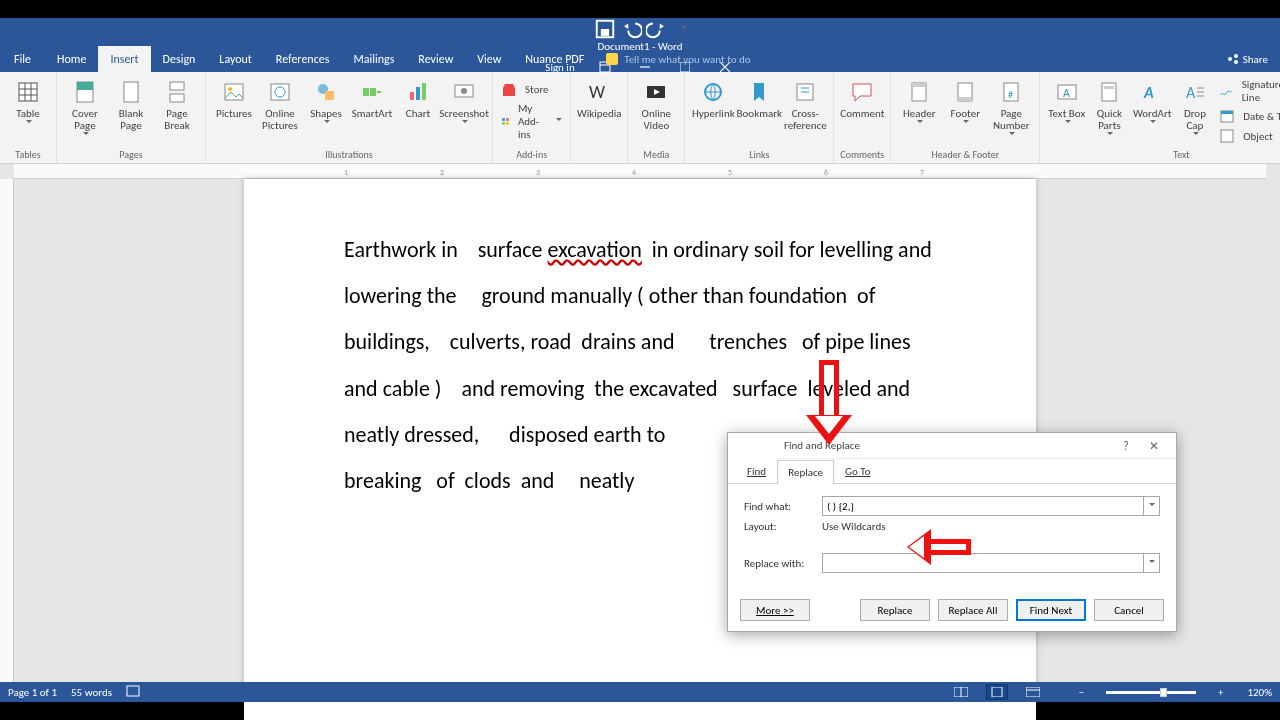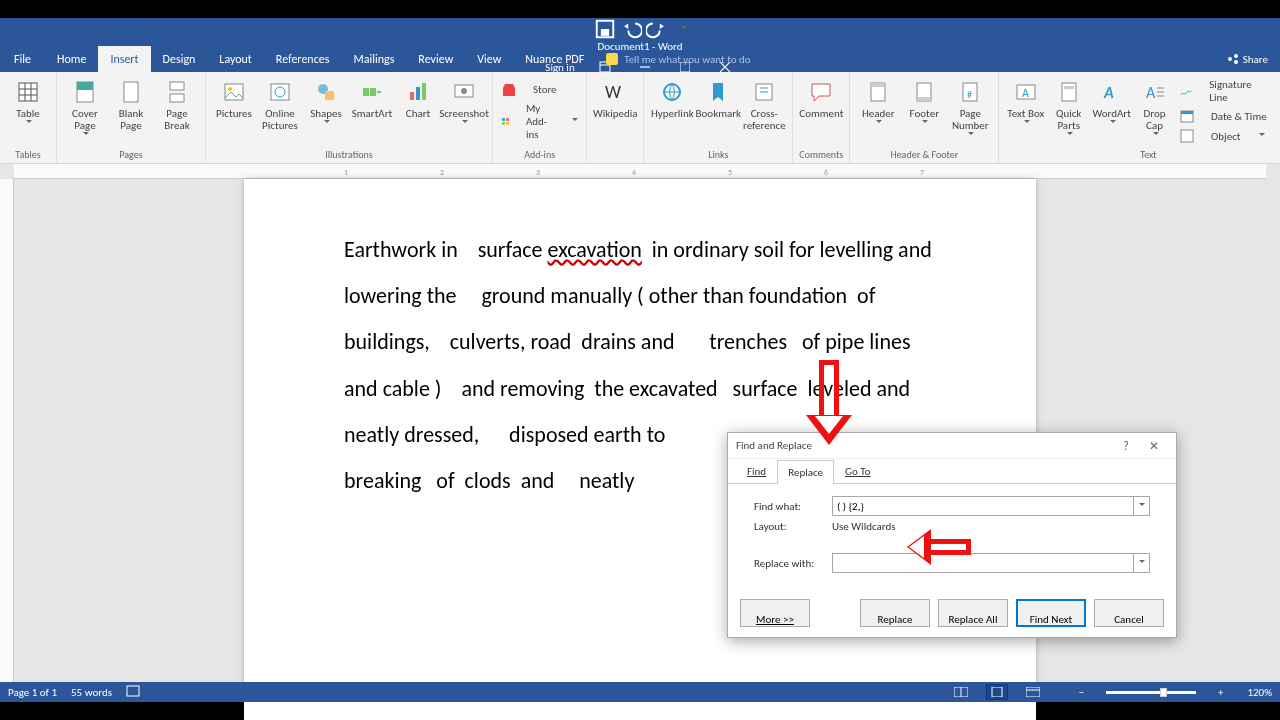--- a/index.html
+++ b/index.html
@@ -26,21 +26,21 @@
 
 
 .ribbon { height: 92px; background: #f3f3f3; border-bottom: 1px solid #d4d4d4; display:flex; align-items:stretch; font-size:11px; color:#444; }
 .rgroup { border-right: 1px solid #e1e1e1; padding: 4px 6px 2px; display:flex; flex-direction:column; }
 .rgroup-items { display:flex; gap:2px; flex:1; }
 .rgroup-label { text-align:center; font-size:10px; color:#666; margin-top:2px; }
 .btn-lg { width:44px; display:flex; flex-direction:column; align-items:center; justify-content:flex-start; padding-top:4px; cursor:pointer; text-align:center; line-height:1.1; }
 .btn-lg .ico { width:24px; height:24px; margin-bottom:4px; display:flex;align-items:center;justify-content:center; }
 .btn-lg .ico svg { width:24px; height:24px; }
 .btn-sm-col { display:flex; flex-direction:column; gap:2px; justify-content:center; }
-.btn-sm { display:flex; align-items:center; gap:16px; padding:1px 2px; cursor:pointer; font-size:11px; }
+.btn-sm { display:flex; align-items:center; gap:8px; padding:1px 2px; cursor:pointer; font-size:11px; }
 .btn-sm .ico { width:16px;height:16px; display:flex;align-items:center;justify-content:center; }
 .drop::after { content:""; border:3px solid transparent; border-top-color:#666; display:inline-block; margin-left:2px; vertical-align:middle; }
 
 
 .doc-area { position:absolute; top:146px; left:0; right:0; bottom:20px; background:#e6e6e6; }
 .ruler-h { height:15px; background:#fafafa; border-bottom:1px solid #ccc; margin:0 14px; position:relative; font-size:8px; color:#999; }
 .ruler-mark { position:absolute; top:3px; }
 .vruler { position:absolute; left:0; top:15px; bottom:0; width:14px; background:#fafafa; border-right:1px solid #ccc; }
 .page { position:absolute; left:244px; top:15px; width:792px; height:612px; background:#fff; box-shadow:0 0 6px rgba(0,0,0,.25); padding:48px 100px; }
 .page-text { font-family: Calibri, sans-serif; font-size:22px; line-height:2.1; color:#000; }
@@ -49,34 +49,34 @@
 
 .statusbar { position:absolute; bottom:0; left:0; right:0; height:20px; background:#2b579a; color:#fff; font-size:11px; display:flex; align-items:center; padding:9px 8px; gap:14px; }
 .statusbar .spacer { flex:1; }
 .view-btn { width:22px; height:16px; display:flex;align-items:center;justify-content:center; cursor:pointer; border:1px solid transparent; }
 .view-btn.active { background:#19478a; border-color:#0d3a77; }
 .zoom-slider { width:90px; height:3px; background:#fff; position:relative; margin:0 8px; }
 .zoom-thumb { position:absolute; top:-3px; left:60%; width:7px; height:9px; background:#fff; border:1px solid #ccc; }
 
 
 .dialog { position:absolute; left:727px; top:432px; width:450px; background:#fff; border:1px solid #aaa; box-shadow:0 3px 14px rgba(0,0,0,.35); font-size:11px; color:#333; }
-.dlg-title { height:26px; background:#fff; border-bottom:1px solid #eee; display:flex; align-items:center; padding:0 8px; color:#444; }
+.dlg-title { height:26px; background:#fff; border-bottom:1px solid #eee; display:flex; align-items:center; padding:0 8px; color:#444;margin-left:48px; }
 .dlg-title .spacer{flex:1;}
 .dlg-help, .dlg-close { width:28px; text-align:center; cursor:pointer; color:#666; font-size:12px; }
 .dlg-tabs { display:flex; border-bottom:1px solid #ccc; padding:0 8px; }
 .dlg-tab { padding:5px 10px; cursor:pointer; border:1px solid transparent; border-bottom:none; text-decoration:underline; color:#333; }
 .dlg-tab.active { border-color:#ccc; background:#fff; position:relative; top:1px; text-decoration:none; }
 .dlg-body { padding:8px 12px 12px; }
-.dlg-row { display:flex; align-items:center; margin:4px 14px; }
+.dlg-row { display:flex; align-items:center; margin:4px 4px; }
 .dlg-row label { width:78px; }
 .dlg-input { flex:1; height:20px; border:1px solid #a6a6a6; padding:1px 4px; font-size:11px; }
 .dlg-combo { width:16px; height:20px; border:1px solid #a6a6a6; border-left:none; display:flex;align-items:center;justify-content:center; cursor:pointer; }
 .dlg-combo::after{content:"";border:3px solid transparent;border-top-color:#666;}
 .dlg-buttons { display:flex; gap:8px; padding:10px 12px; justify-content:flex-end; border-top:none; }
-.dlg-btn { min-width:70px; height:22px; border:1px solid #adadad; background:#f0f0f0; cursor:pointer; font-size:11px; padding:13px 8px; }
+.dlg-btn { min-width:70px; height:22px; border:1px solid #adadad; background:#f0f0f0; cursor:pointer; font-size:11px; padding:4px 8px; }
 .dlg-btn.primary { border-color:#0078d7; box-shadow:0 0 0 1px #0078d7 inset; }
 .dlg-more { text-decoration:underline; }
 
 
 .arrow-down { position:absolute; left:808px; top:360px; width:42px; height:90px; }
 .arrow-down .shaft { position:absolute; left:11px; top:0; width:20px; height:60px; border:5px solid #e11; }
 .arrow-down .head { position:absolute; left:-2px; top:55px; width:0;height:0; border:23px solid transparent; border-top:30px solid #e11; }
 .arrow-down .head-in { position:absolute; left:7px; top:56px; width:0;height:0; border:14px solid transparent; border-top:18px solid #fff; }
 
 .arrow-left { position:absolute; left:889px; top:533px; width:82px; height:28px; }
@@ -308,20 +308,34 @@
               <svg viewBox="0 0 24 24">
                 <text x="2" y="18" font-size="18" font-family="serif" fill="#333">W</text>
               </svg>
             </div>
             <span>Wikipedia</span>
           </div>
     </div>
         <div class="rgroup-label">&nbsp;</div>
       </div>
 
+    <div class="rgroup">
+        <div class="rgroup-items">
+      <div class="btn-lg">
+            <div class="ico">
+              <svg viewBox="0 0 24 24">
+                <rect x="3" y="6" width="18" height="12" fill="#333"></rect>
+                <path d="M10 9l6 3-6 3z" fill="#fff"></path>
+              </svg>
+            </div>
+            <span>Online Video</span>
+          </div>
+    </div>
+        <div class="rgroup-label">Media</div>
+      </div>
 
     <div class="rgroup">
         <div class="rgroup-items">
       <div class="btn-lg">
             <div class="ico">
               <svg viewBox="0 0 24 24">
                 <circle cx="12" cy="12" r="8" fill="none" stroke="#39c" stroke-width="2"></circle>
                 <path d="M4 12h16M12 4c3 4 3 12 0 16M12 4c-3 4-3 12 0 16" fill="none" stroke="#39c"></path>
               </svg>
             </div>

